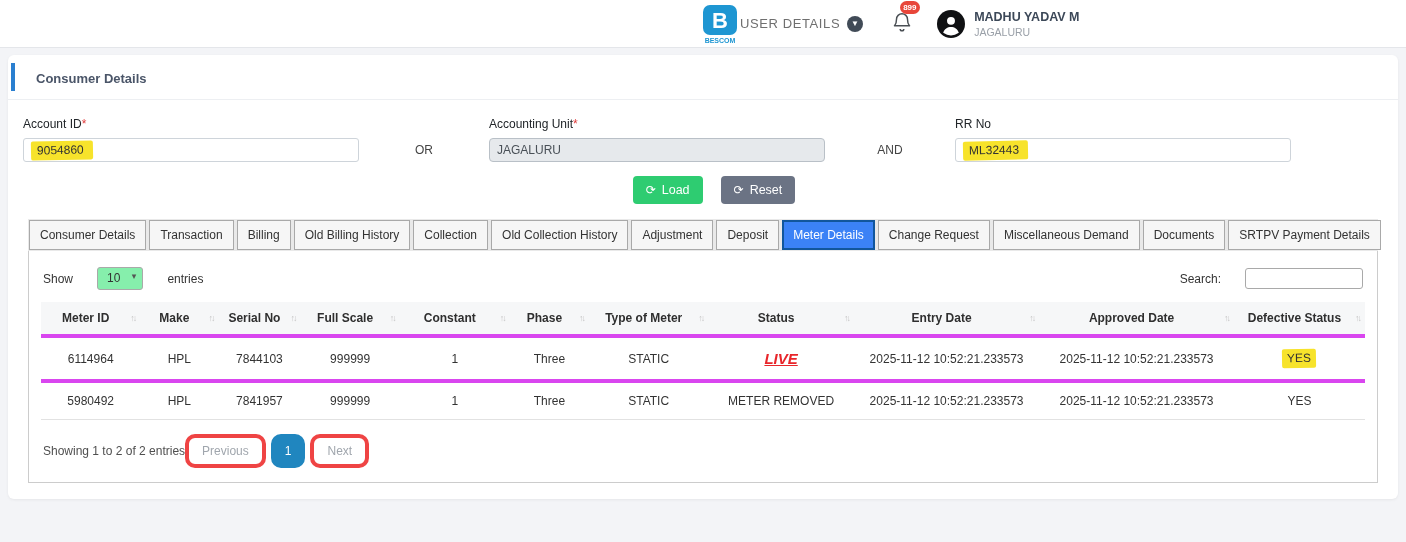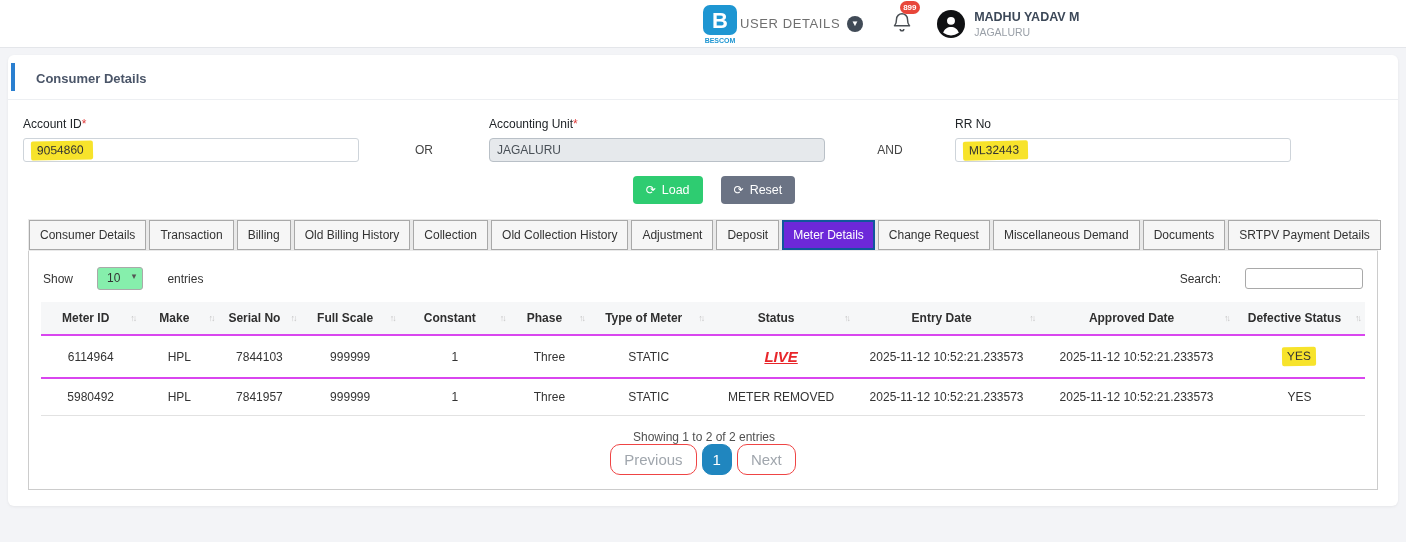--- a/index.html
+++ b/index.html
@@ -48,43 +48,43 @@
   .btn-row { display:flex; justify-content:center; gap:18px; margin:14px 0 15px; padding-left:22px; }
   .btn { border:none; border-radius:4px; color:#fff; font-size:12.5px; padding:7px 13px;
     display:inline-flex; align-items:center; gap:6px; cursor:pointer; font-family:inherit; }
   .btn .icn { font-size:12px; }
   .btn-load { background:#2ecc71; }
   .btn-reset { background:#6b7384; }
   
   .tab-strip { margin:0 20px; background:#e9e9e9; display:flex; align-items:center; padding:1px 1px; gap:3px; }
   .tab { background:#f6f6f6; border:1px solid #a9a9a9; font-size:12px; color:#333;
     padding:7px 10px; cursor:pointer; white-space:nowrap; }
-  .tab.active { background:#6d28d9; border:2px solid #11569c; color:#fff; padding:6px 9px; }
+  .tab.active { background:#3b82f6; border:2px solid #11569c; color:#fff; padding:6px 9px; }
   
   .content-box { margin:0 20px; border:1px solid #cccccc; border-top:none; padding:12px 12px 14px; }
   .controls { display:flex; justify-content:space-between; align-items:center; margin:4px 2px 12px; font-size:12px; }
   .show-group, .search-group { display:flex; align-items:center; gap:24px; color:#333; }
   .select { border:1px solid #a9a9a9; border-radius:3px; padding:3px 22px 4px 9px; position:relative;
     font-size:12px; color:#333; background:#86efac; cursor:pointer; }
   .select .caret { position:absolute; right:6px; top:3px; font-size:9px; color:#555; }
   .search-input { width:118px; height:21px; border:1px solid #a9a9a9; border-radius:3px;
     font-family:inherit; font-size:12px; padding:0 5px; outline:none; }
   table { width:100%; border-collapse:collapse; }
   th { background:#f6f7f8; font-size:12px; font-weight:bold; color:#2f2f2f; padding:9px 14px 9px 4px;
     border-bottom:1px solid #dcdcdc; position:relative; text-align:center; cursor:pointer; }
   .sort { position:absolute; right:5px; top:50%; transform:translateY(-50%);
     font-size:9px; color:#c6c6c6; letter-spacing:-2px; font-weight:normal; }
-  td { font-size:12px; color:#333; text-align:center; padding:11px 4px; border-top:2px solid #d946ef; background:#fff; }
+  td { font-size:12px; color:#333; text-align:center; padding:11px 4px; border-top:4px solid #d946ef; background:#fff; }
   tbody tr:last-child td { border-bottom:1px solid #e2e2e2; }
   .live { color:#e8252a; font-weight:bold; font-size:15px; text-decoration:underline; cursor:pointer;font-style:italic; }
   .hl-cell { background:#f7e32b; display:inline-block; padding:2px 5px 3px; transform:rotate(-1deg); border-radius:2px; }
-  .footer-row { display:flex; justify-content:space-between; align-items:center; margin-top:14px;flex-direction:column; }
+  .footer-row { display:flex; align-items:center; margin-top:14px; }
   .showing { font-size:12px; color:#4f4f4f; padding-left:2px; }
   .pagination { display:flex; gap:5px; }
-  .page-btn { border:1px solid #ef4444; background:#fff; color:#a0a6ad; font-size:15px;
+  .page-btn { border:4px solid #ef4444; background:#fff; color:#a0a6ad; font-size:12px;
     padding:6px 13px; border-radius:10px; cursor:pointer; font-family:inherit; }
   .page-btn.active { background:#2086bf; border-color:#2086bf; color:#fff; padding:6px 10px; }
 </style>
 </head>
 <body>
 
 <div class="header">
   <div class="brand">
     <div class="logo">
       <svg width="40" height="42" viewBox="0 0 40 42">

